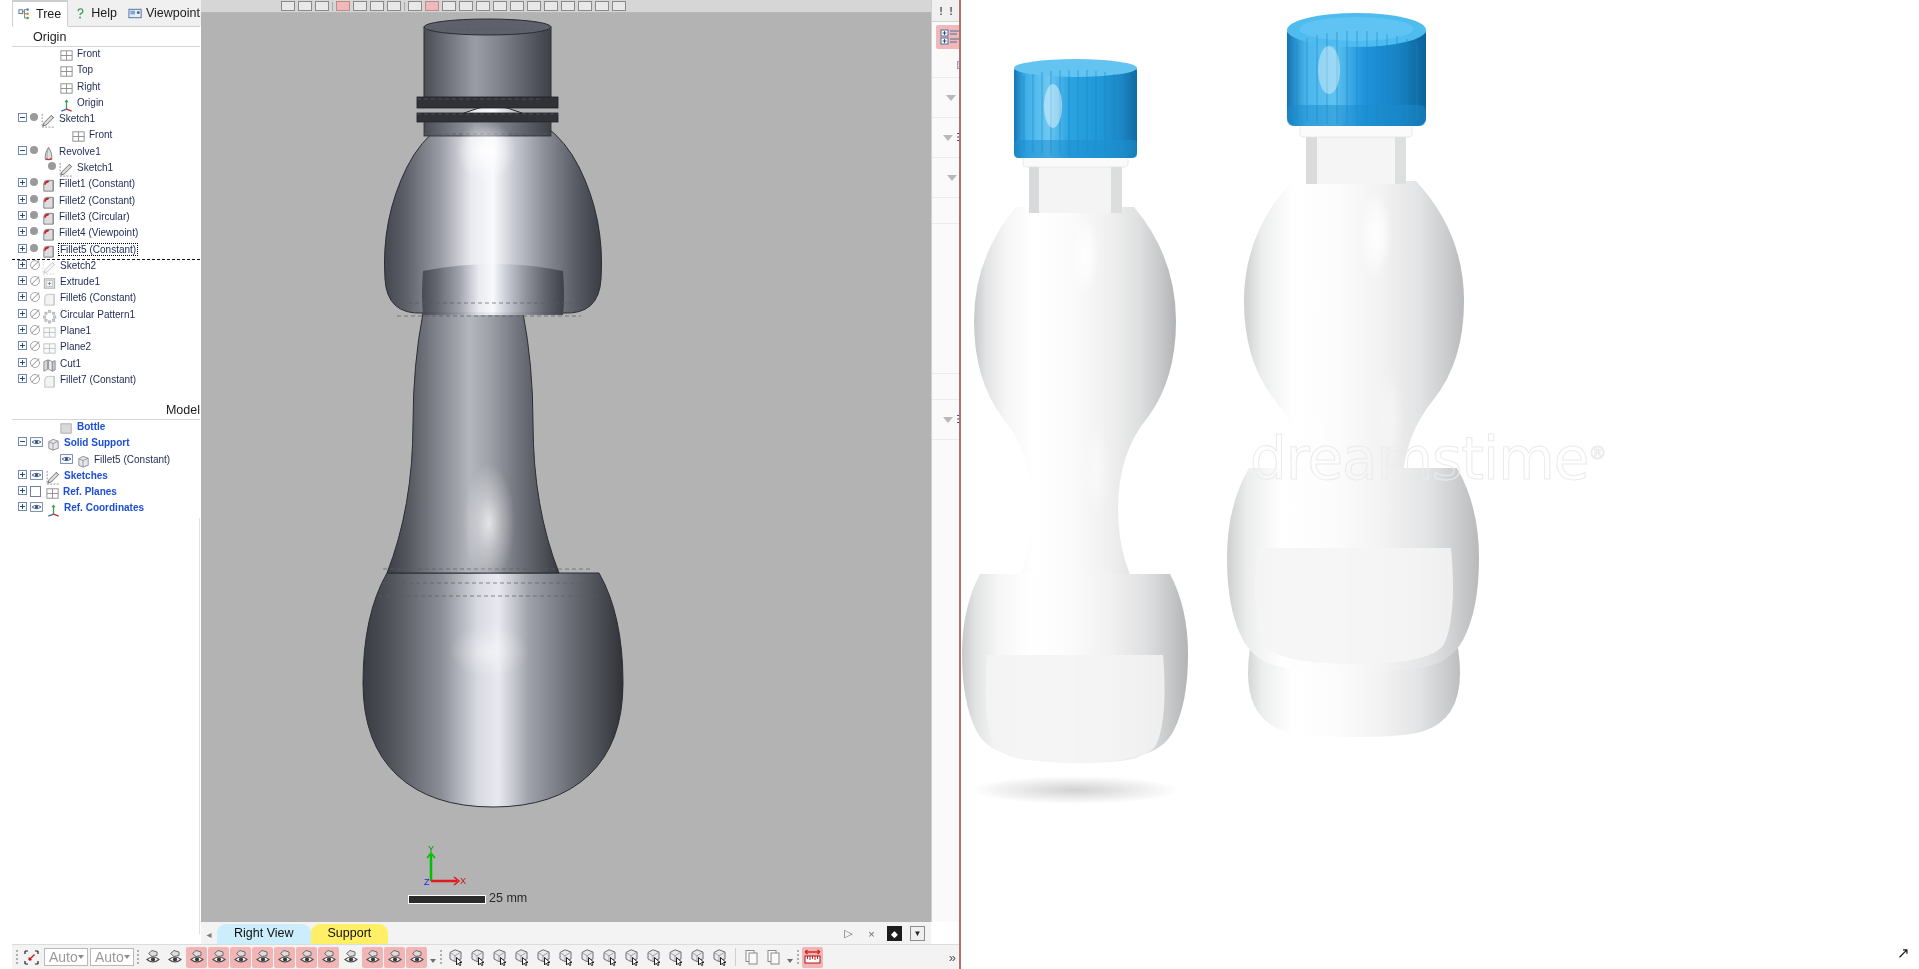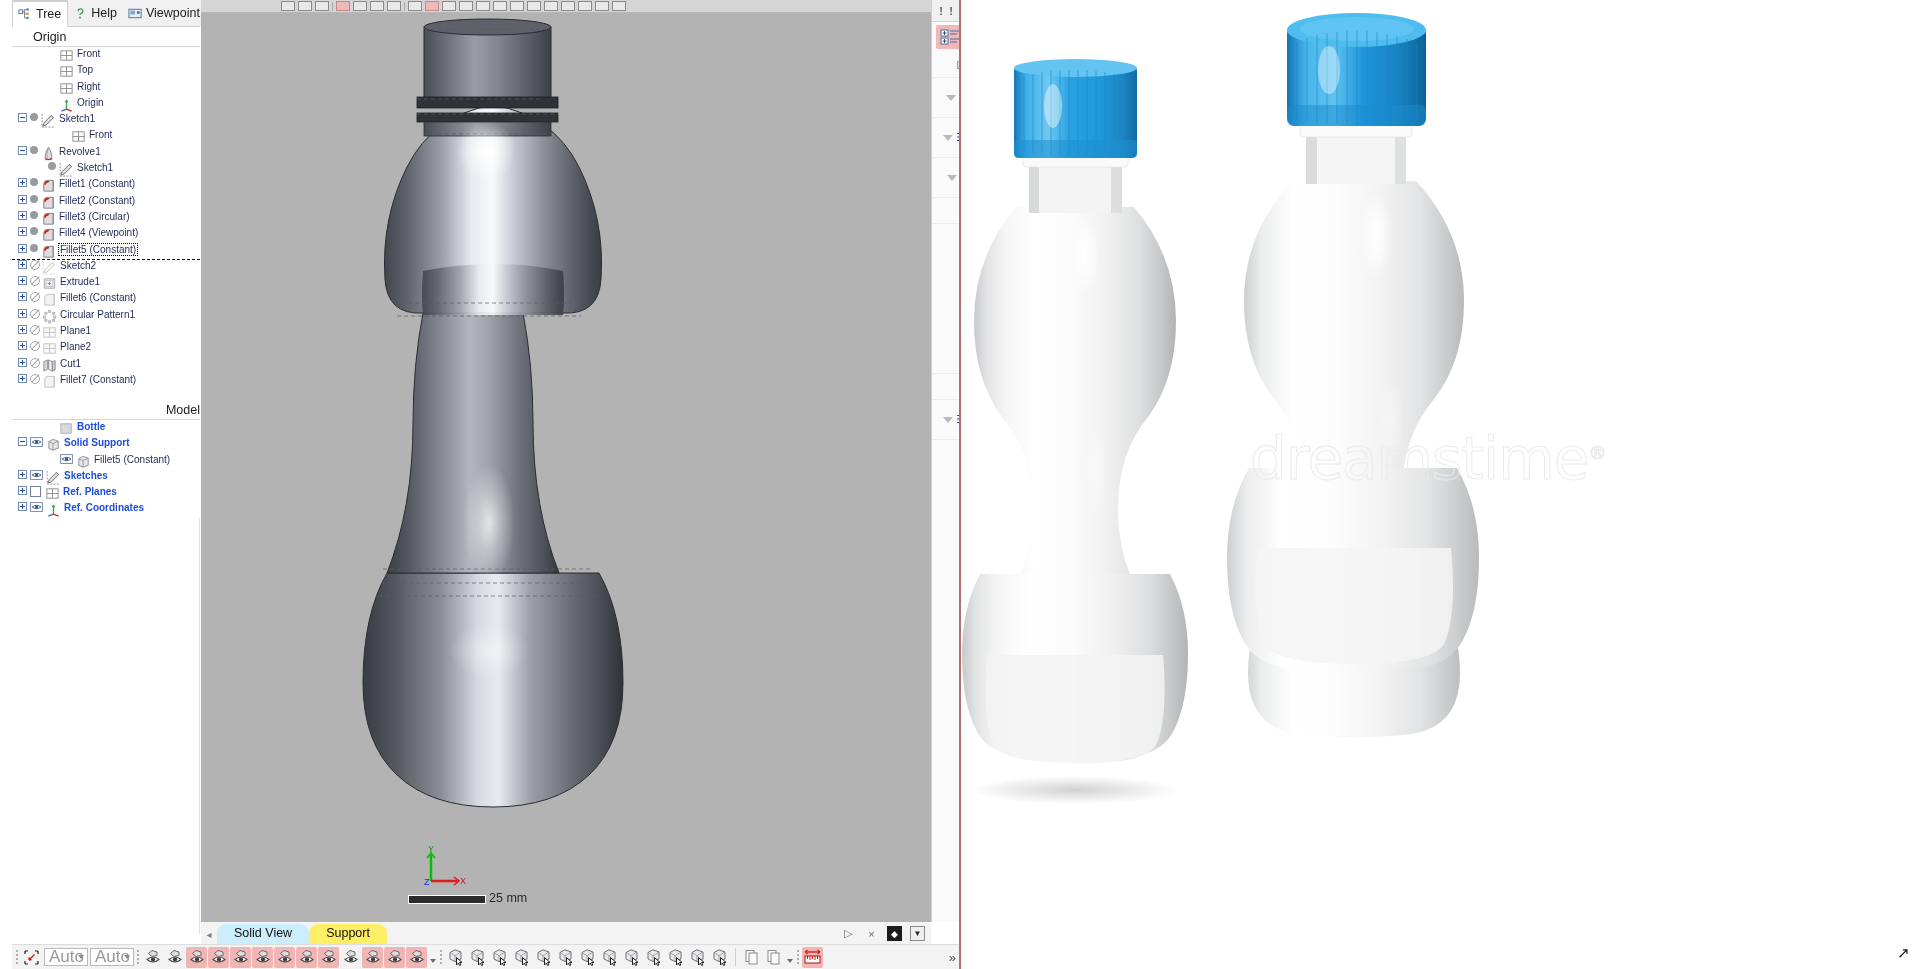--- a/index.html
+++ b/index.html
@@ -203,21 +203,21 @@
   .bt {
     width: 21px; height: 21px; flex:0 0 auto;
     display:flex; align-items:center; justify-content:center;
     border-radius: 2px;
   }
   .bt.red { background: #f2b5b5; }
   .bt svg { display:block; }
   .combo {
     width: 44px; height: 18px; flex:0 0 auto;
     border: 1px solid #b9b9b9; background:#fff;
-    font-size: 17px; color:#9a9a9a;
+    font-size: 14px; color:#9a9a9a;
     display:flex; align-items:center; padding-left:4px;
     position: relative;
   }
   .combo .cv { overflow:hidden; white-space:nowrap; }
   .combo .carr {
     position:absolute; right:3px; top:6px;
     width:0;height:0;border-left:3px solid transparent;border-right:3px solid transparent;border-top:4px solid #8c8c8c;
   }
   .sep-v { width:1px; height:18px; background:#cfcfcf; margin:0 3px; flex:0 0 auto; }
   .mini-arr {
@@ -766,21 +766,21 @@
         <text x="37" y="39" font-size="9" fill="#c81414" font-family="Liberation Sans, sans-serif">X</text>
         <text x="1" y="40" font-size="9" fill="#1a1aff" font-family="Liberation Sans, sans-serif">Z</text>
       </svg>
 
       <div class="scalebar"></div>
       <div class="scaletext">25 mm</div>
     </div>
 
     <div id="viewtabs">
       <div class="arrow">◂</div>
-      <div class="vtab blue">Solid View</div>
+      <div class="vtab blue">Right View</div>
       <div class="vtab yellow">Support</div>
       <div class="right-ctrls">
         <div class="vt-btn">▷</div>
         <div class="vt-btn">×</div>
         <div class="vt-btn dark">◆</div>
         <div class="vt-btn boxed">▼</div>
       </div>
     </div>
 
     <div id="bottombar">

